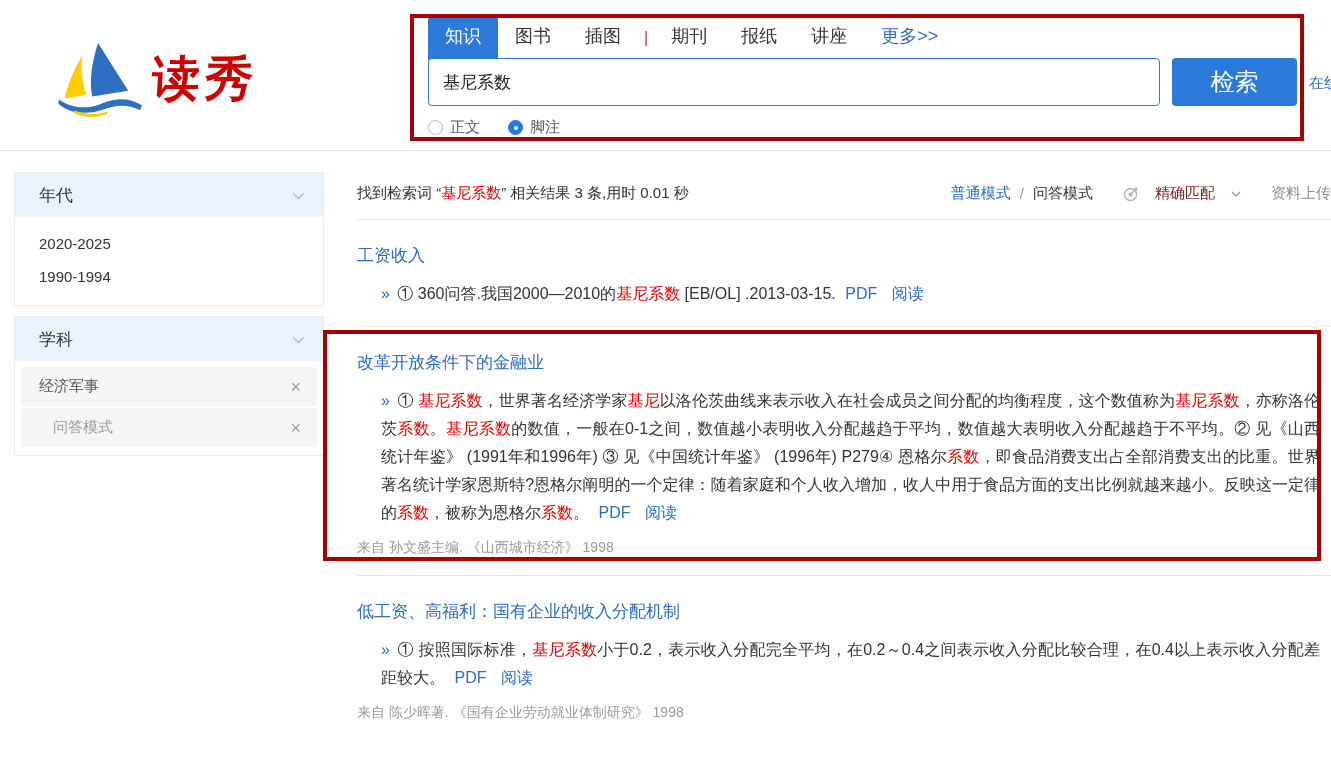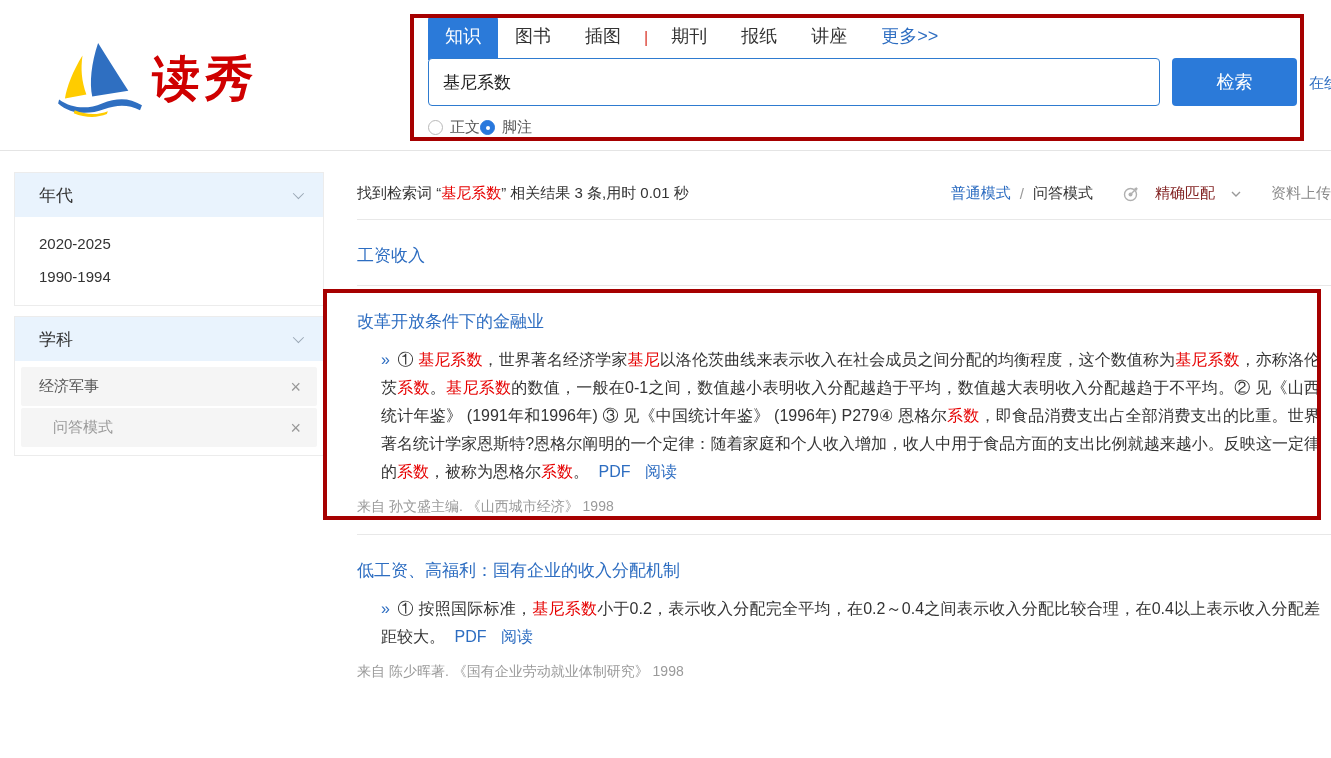--- a/index.html
+++ b/index.html
@@ -14,22 +14,22 @@
   .logo-text { font-size:48px; font-weight:bold; color:#cf0000; letter-spacing:5px; transform:skewX(-3deg); font-family:"DejaVu Serif", serif; }
 
   .search-area { position:absolute; left:428px; top:18px; }
   .tabs { display:flex; align-items:center; height:40px; }
   .tab { padding:0 17px; height:44px; line-height:40px; font-size:18px; color:#333; cursor:pointer; white-space:nowrap; }
   .tab.active { background:#2b7ad9; color:#fff; border-radius:4px 4px 0 0; }
   .tab.tab-more { color:#2d6dc1; }
   .tab-divider { color:#d9372b; padding:0 6px; font-size:16px; }
   .search-row { display:flex; align-items:center; }
   .search-input { width:732px; height:48px; border:1px solid #2e7bd0; border-radius:4px; font-size:17px; padding:0 14px; color:#222; outline:none; font-family:"Liberation Sans", sans-serif; }
-  .search-button { width:125px; height:48px; margin-left:12px; background:#2b7ad9; color:#fff; font-size:18px; border:none; border-radius:4px; cursor:pointer; font-family:"Liberation Sans", sans-serif; }
-  .scope-row { margin-top:12px; display:flex; align-items:center; font-size:15px; color:#555; }
+  .search-button { width:125px; height:48px; margin-left:12px; background:#2b7ad9; color:#fff; font-size:24px; border:none; border-radius:4px; cursor:pointer; font-family:"Liberation Sans", sans-serif; }
+  .scope-row { margin-top:12px; display:flex; gap:28px; align-items:center; font-size:15px; color:#555; }
   .scope-option { display:inline-flex; align-items:center; cursor:pointer; }
   .radio { width:15px; height:15px; border-radius:50%; border:1px solid #b9b9b9; background:#fff; display:inline-block; margin-right:7px; position:relative; }
   .radio.checked { background:#2878dd; border-color:#2878dd; }
   .radio.checked::after { content:""; position:absolute; left:4.5px; top:4.5px; width:4px; height:4px; border-radius:50%; background:#fff; }
   .online-link { position:absolute; left:1309px; top:74px; color:#2d6dc1; font-size:15px; width:22px; overflow:hidden; white-space:nowrap; cursor:pointer; }
 
   .annotation-box { position:absolute; border:4px solid #a60000; pointer-events:none; z-index:5; }
   .search-annotation { left:410px; top:14px; width:894px; height:127px; }
 
   
@@ -160,20 +160,21 @@
           <svg width="10" height="8" viewBox="0 0 10 8" aria-hidden="true">
             <polyline points="1,2 5,6 9,2" fill="none" stroke="#999" stroke-width="1.4"></polyline>
           </svg>
         </span>
         <span class="upload">资料上传</span>
       </div>
     </div>
     <div>
   <article class="result-item">
     <h3 class="result-title">工资收入</h3>
+    <p class="result-snippet"><span class="seg-marker">» </span><span class="seg-n">①  360问答.我国2000—2010的</span><span class="seg-hl">基尼系数</span><span class="seg-n"> [EB/OL] .2013-03-15. </span><span class="seg-link">PDF</span><span class="seg-n"> </span><span class="seg-link">阅读</span></p>
   </article>
 
   <article class="result-item annotated">
     <h3 class="result-title">改革开放条件下的金融业</h3>
     <p class="result-snippet"><span class="seg-marker">» </span><span class="seg-n">① </span><span class="seg-hl">基尼系数</span><span class="seg-n">，世界著名经济学家</span><span class="seg-hl">基尼</span><span class="seg-n">以洛伦茨曲线来表示收入在社会成员之间分配的均衡程度，这个数值称为</span><span class="seg-hl">基尼系数</span><span class="seg-n">，亦称洛伦茨</span><span class="seg-hl">系数</span><span class="seg-n">。</span><span class="seg-hl">基尼系数</span><span class="seg-n">的数值，一般在0-1之间，数值越小表明收入分配越趋于平均，数值越大表明收入分配越趋于不平均。② 见《山西统计年鉴》 (1991年和1996年) ③ 见《中国统计年鉴》 (1996年) P279④ 恩格尔</span><span class="seg-hl">系数</span><span class="seg-n">，即食品消费支出占全部消费支出的比重。世界著名统计学家恩斯特?恩格尔阐明的一个定律：随着家庭和个人收入增加，收人中用于食品方面的支出比例就越来越小。反映这一定律的</span><span class="seg-hl">系数</span><span class="seg-n">，被称为恩格尔</span><span class="seg-hl">系数</span><span class="seg-n">。 </span><span class="seg-link">PDF</span><span class="seg-n"> </span><span class="seg-link">阅读</span></p>
     <p class="result-source">来自 孙文盛主编. 《山西城市经济》 1998</p>
   <div class="annotation-frame"></div></article>
 
   <article class="result-item">
     <h3 class="result-title">低工资、高福利：国有企业的收入分配机制</h3>

